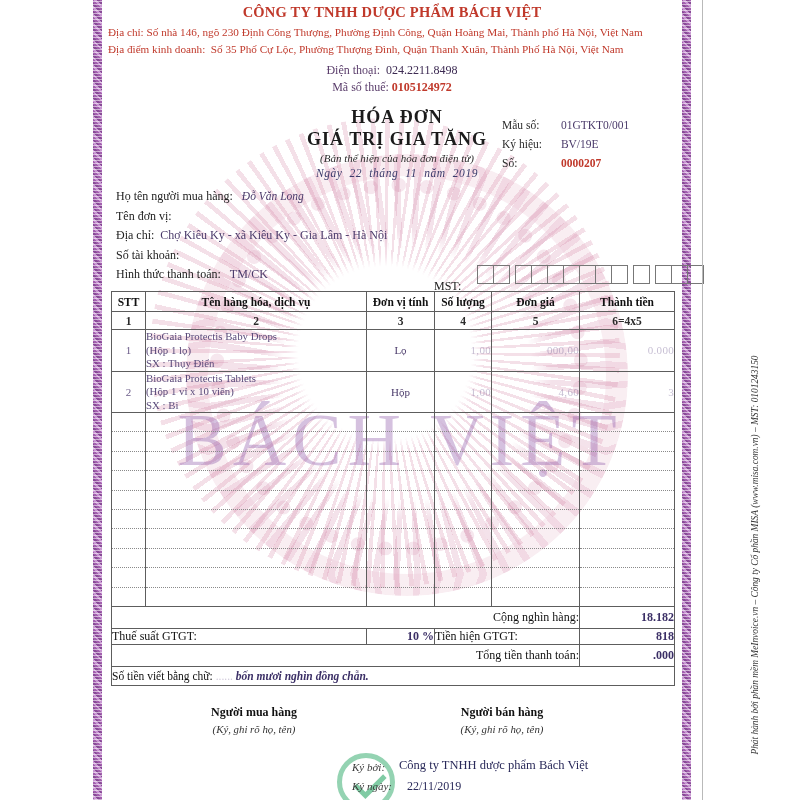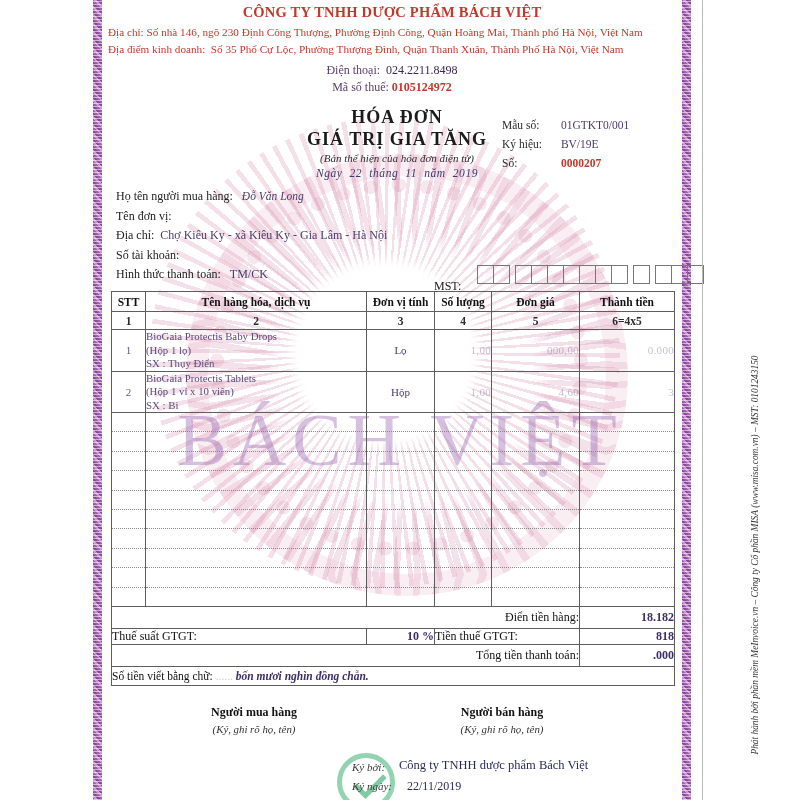--- a/index.html
+++ b/index.html
@@ -358,27 +358,27 @@
             <td></td>
             <td></td>
             <td></td>
             <td></td>
             <td></td>
             <td></td>
           </tr>
         </tbody>
       <tbody>
         <tr>
-          <td class="sum-lbl" colspan="5">Điển tiền hàng:</td>
+          <td class="sum-lbl" colspan="5">Cộng nghìn hàng:</td>
           <td class="sum-val faded2">18.182</td>
         </tr>
         <tr>
           <td class="vat-lbl" colspan="2">Thuế suất GTGT:</td>
           <td class="vat-pct">10 %</td>
-          <td class="vat-lbl" colspan="2">Tiền thuế GTGT:</td>
+          <td class="vat-lbl" colspan="2">Tiền hiện GTGT:</td>
           <td class="sum-val">818</td>
         </tr>
         <tr>
           <td class="sum-lbl" colspan="5">Tổng tiền thanh toán:</td>
           <td class="sum-val">.000</td>
         </tr>
         <tr>
           <td class="words" colspan="6">
             <span>Số tiền viết bằng chữ:</span>
             <span class="w-faded">......</span>

